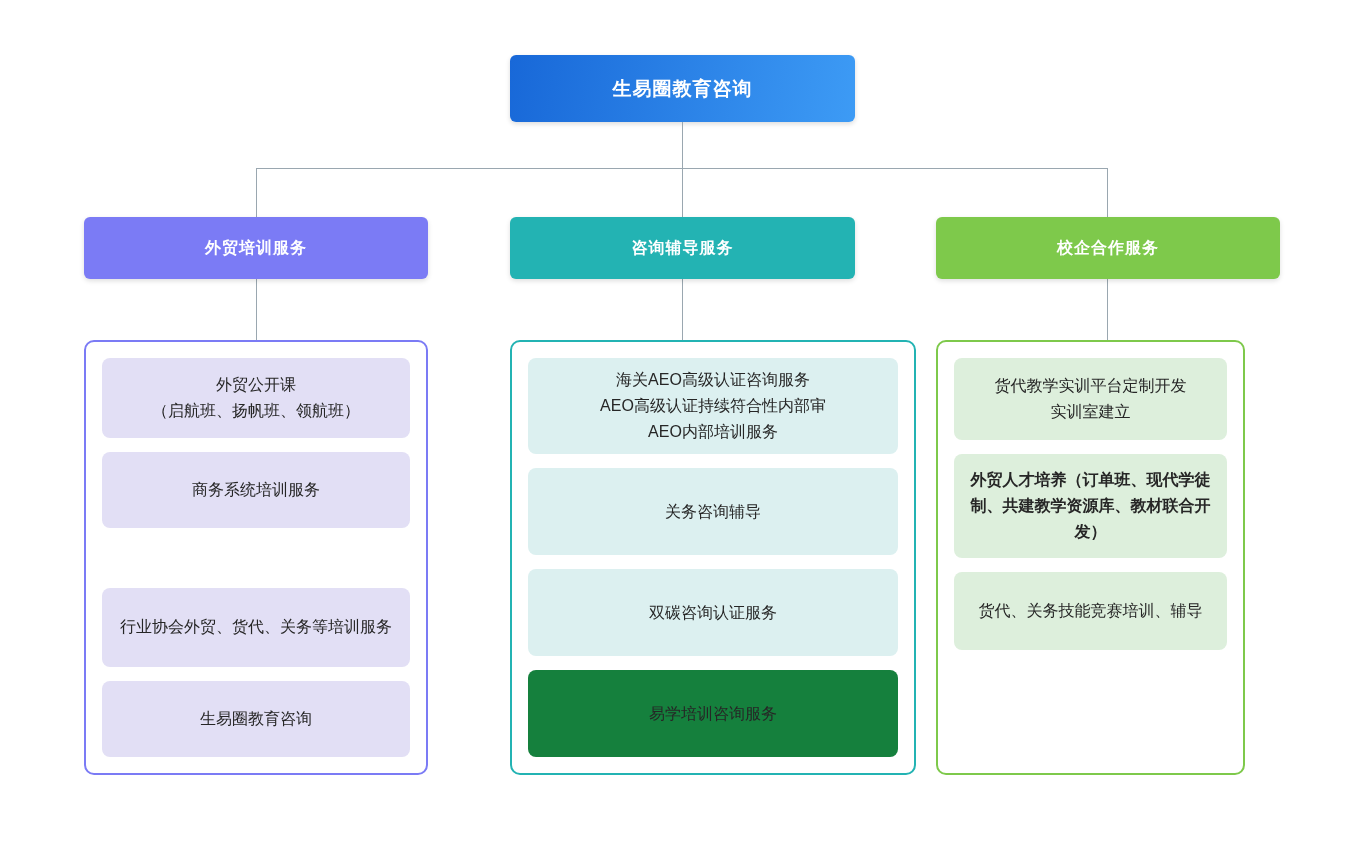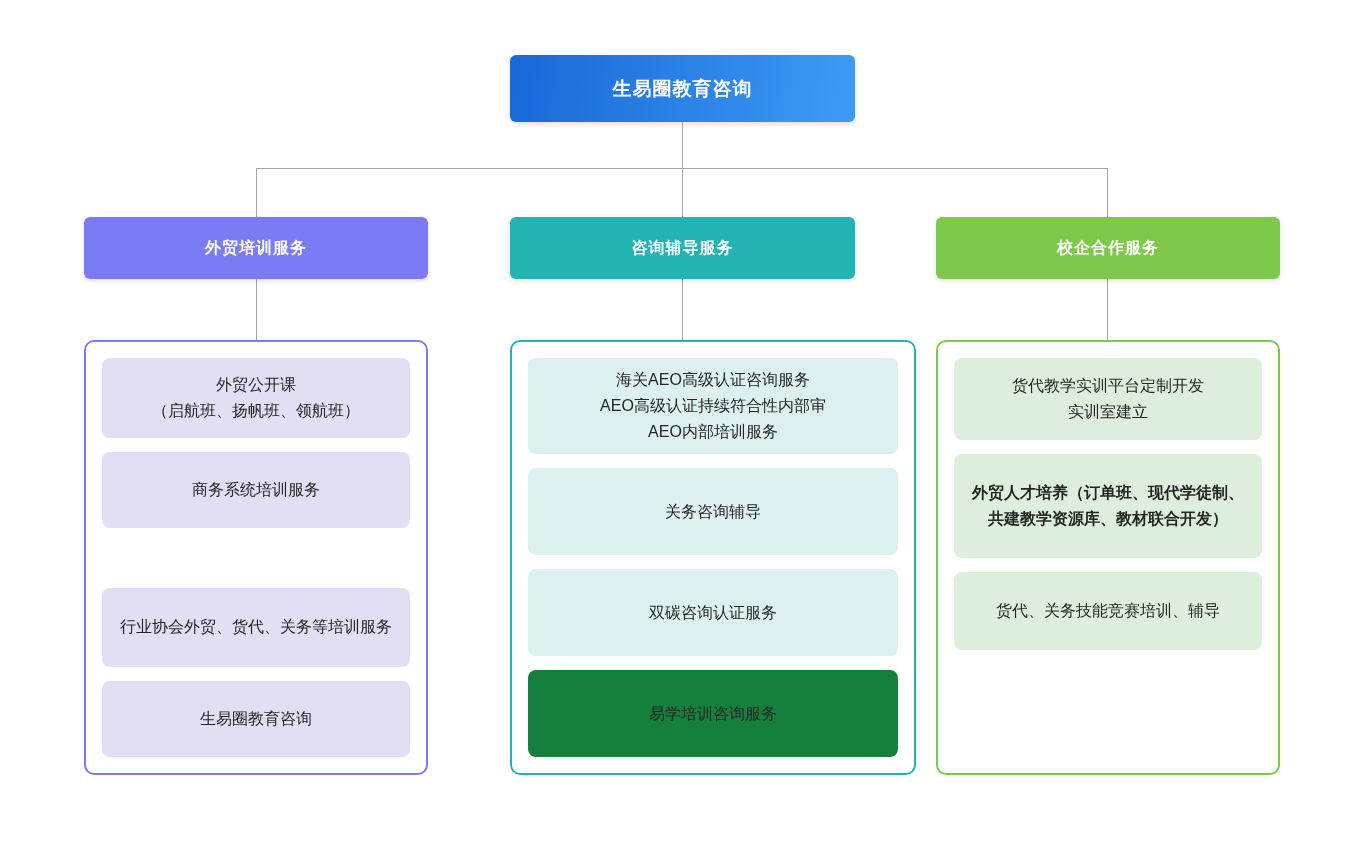--- a/index.html
+++ b/index.html
@@ -99,21 +99,21 @@
   #col-1 .item-card.h-2 { height: 88px; }
   #col-1 .item-card.h-1 { height: 84px; }
 
   
   #col-2 { left: 510px; width: 406px; border-color: #23b3b3; }
   #col-2 .item-card { background: #dcf0f0; }
   #col-2 .item-card.h-3 { height: 100px; }
   #col-2 .item-card.h-1 { height: 90px; }
 
   
-  #col-3 { left: 936px; width: 344px; border-color: #7ec94b; }
+  #col-3 { left: 936px; width: 309px; border-color: #7ec94b; }
   #col-3 .item-card { background: #ddefdc; }
   #col-3 .item-card.h-2 { height: 82px; }
   #col-3 .item-card.h-3 { height: 104px; }
   #col-3 .item-card.h-1 { height: 78px; }
 </style>
 </head>
 <body>
 
 <div class="canvas">
 

